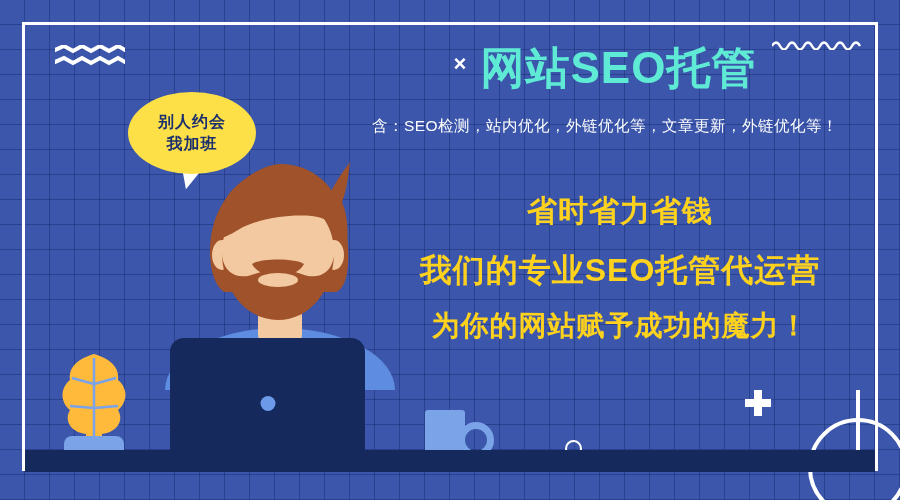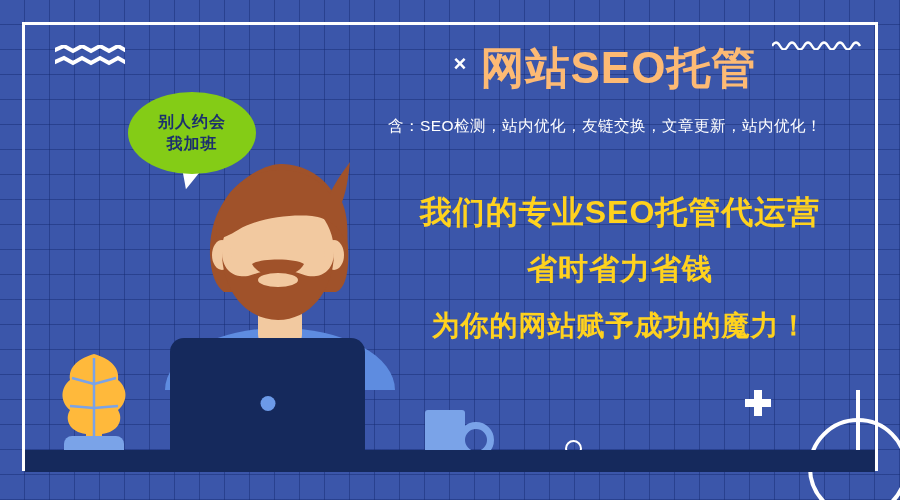--- a/index.html
+++ b/index.html
@@ -47,21 +47,21 @@
   .headline{
     position:absolute;left:340px;top:44px;width:530px;
     display:flex;align-items:center;justify-content:center;
     gap:14px;
   }
   .x-mark{
     color:#ffffff;font-size:22px;font-weight:bold;line-height:1;
     padding-bottom:8px;
   }
   .title{
-    color:#fdba74;
+    color:#5eead4;
     font-size:44px;font-weight:bold;letter-spacing:1px;
     line-height:1.1;white-space:nowrap;
   }
   .subtitle{
     position:absolute;left:330px;top:116px;width:550px;
     text-align:center;color:#ffffff;
     font-size:15.5px;letter-spacing:.5px;white-space:nowrap;
   }
 
   
@@ -76,21 +76,21 @@
     letter-spacing:1px;
   }
   .slogan.s1{font-size:30px;line-height:1;margin-bottom:28px;}
   .slogan.s2{font-size:32px;line-height:1;margin-bottom:26px;}
   .slogan.s3{font-size:28px;line-height:1;}
 
   
   .bubble{
     position:absolute;left:128px;top:92px;
     width:128px;height:82px;
-    background:#84cc16;border-radius:50%/50%;
+    background:#fde047;border-radius:50%/50%;
     display:flex;flex-direction:column;
     align-items:center;justify-content:center;
     z-index:6;
   }
   .bubble-line{
     color:#1b2f6e;font-size:16px;font-weight:bold;
     line-height:1.35;letter-spacing:1px;
   }
   .bubble-tail{
     position:absolute;left:178px;top:160px;
@@ -153,25 +153,25 @@
   <svg class="corner-circle" viewBox="0 0 120 110">
     <circle cx="78" cy="78" r="48" stroke="#ffffff" stroke-width="4" fill="none"></circle>
     <line x1="78" y1="0" x2="78" y2="78" stroke="#ffffff" stroke-width="4"></line>
     <line x1="0" y1="78" x2="78" y2="78" stroke="#ffffff" stroke-width="4"></line>
   </svg>
 
   <div class="headline">
     <span class="x-mark">×</span>
     <span class="title">网站SEO托管</span>
   </div>
-  <div class="subtitle">含：SEO检测，站内优化，友链交换，文章更新，站内优化！</div>
+  <div class="subtitle">含：SEO检测，站内优化，外链优化等，文章更新，外链优化等！</div>
 
   <div class="slogans">
+    <div class="slogan s1">省时省力省钱</div>
     <div class="slogan s2">我们的专业SEO托管代运营</div>
-    <div class="slogan s1">省时省力省钱</div>
     <div class="slogan s3">为你的网站赋予成功的魔力！</div>
   </div>
 
   <div class="bubble-tail"></div>
   <div class="bubble">
     <div class="bubble-line">别人约会</div>
     <div class="bubble-line">我加班</div>
   </div>
 
   <svg class="person" viewBox="0 0 260 230">

